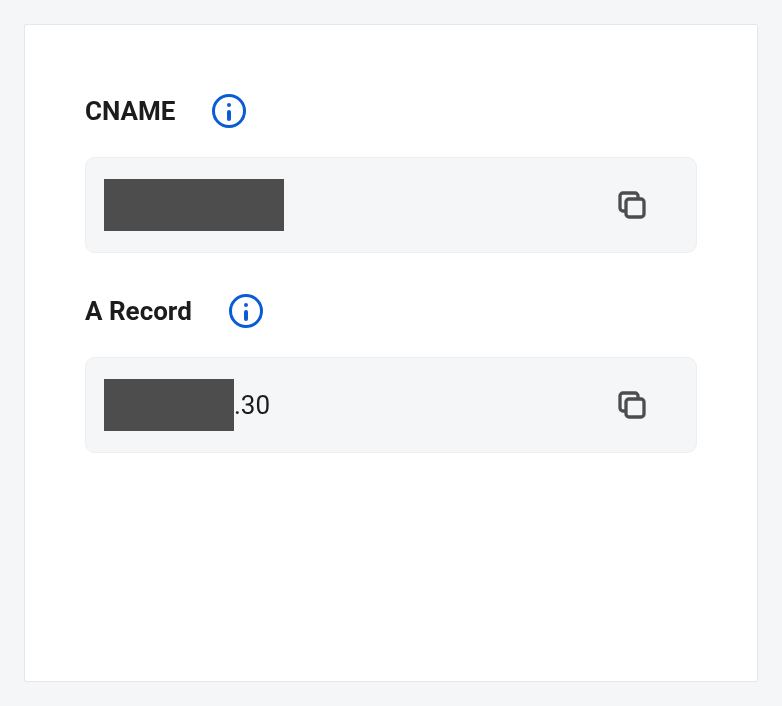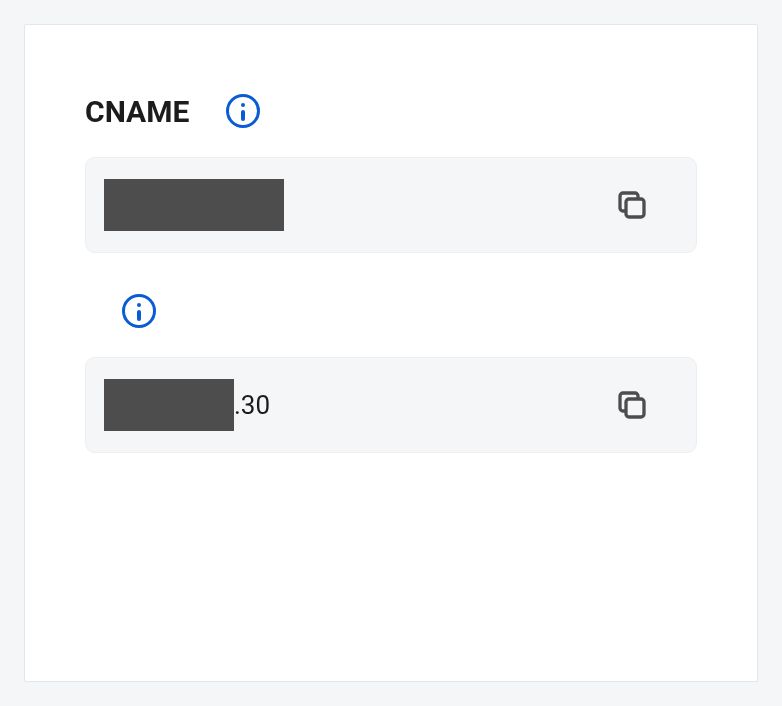--- a/index.html
+++ b/index.html
@@ -24,21 +24,21 @@
     }
     .section {
       margin-bottom: 40px;
     }
     .section-header {
       display: flex;
       align-items: center;
       margin-bottom: 28px;
     }
     .section-title {
-      font-size: 30px;
+      font-size: 26px;
       font-weight: 700;
       color: #1c1c1c;
     }
     .info-icon {
       display: inline-flex;
       align-items: center;
       justify-content: center;
       margin-left: 36px;
       width: 36px;
       height: 36px;
@@ -138,20 +138,21 @@
         <svg viewBox="0 0 24 24" fill="none" stroke="#4d4d4d" stroke-width="2.2" stroke-linejoin="round">
           <rect x="8" y="8" width="12" height="12" rx="2"></rect>
           <path d="M16 8 V6 a2 2 0 0 0 -2 -2 H6 a2 2 0 0 0 -2 2 v8 a2 2 0 0 0 2 2 h2"></path>
         </svg>
       </button>
     </div>
   </div>
 
   <div class="section">
     <div class="section-header">
+      <h2 class="section-title">A Record</h2>
       <span class="info-icon">
         <span class="info-circle"></span>
       </span>
     </div>
 
     <div class="value-row arecord">
       <div class="value-content">
         <div class="redact-block"></div>
         <span class="value-suffix">.30</span>
       </div>

